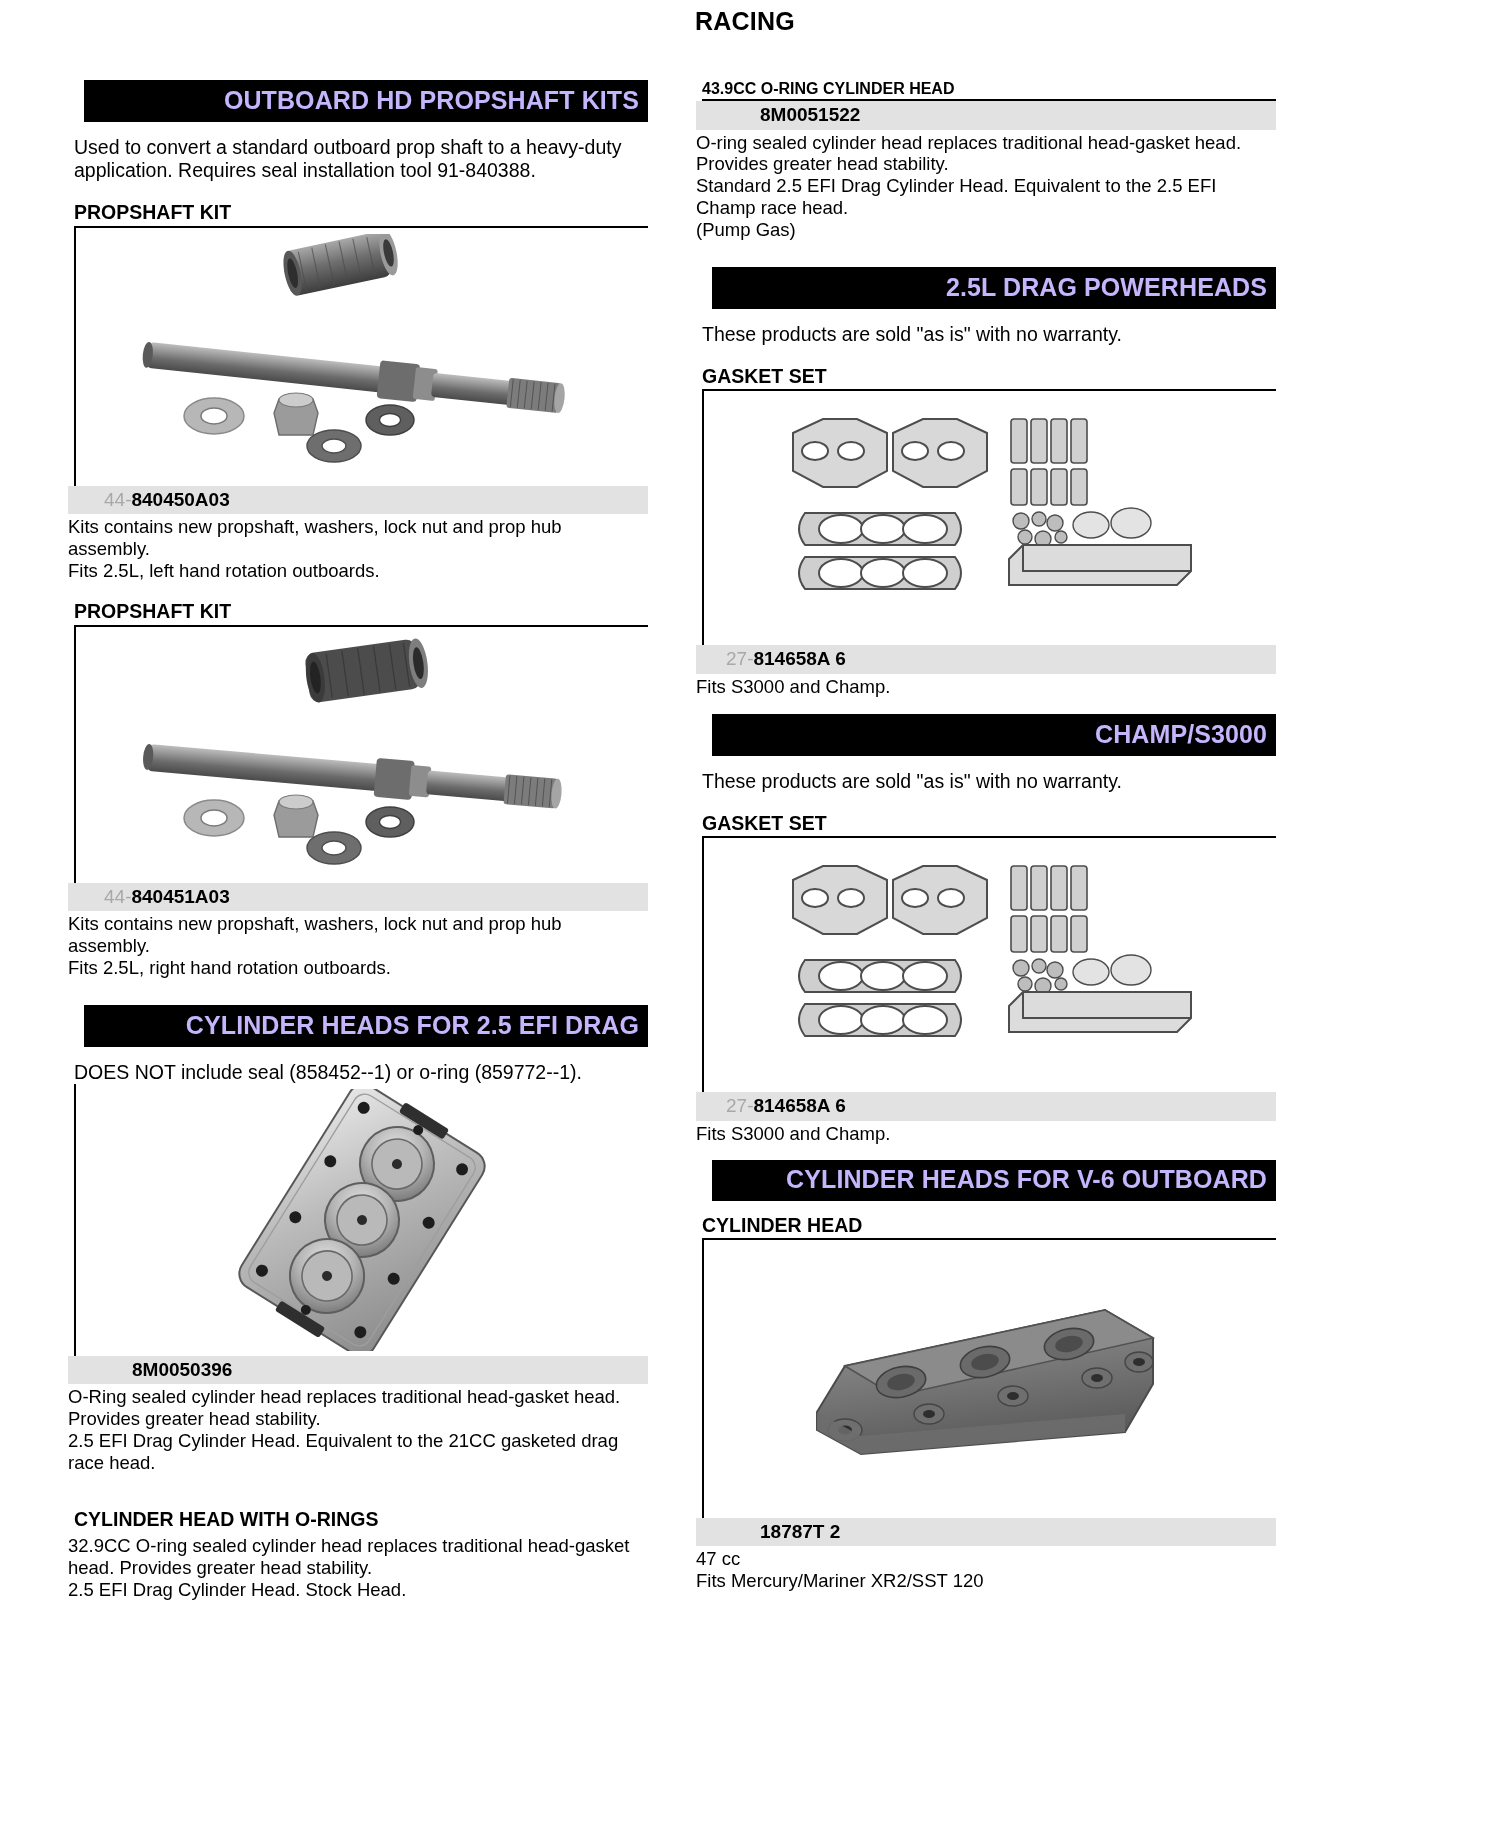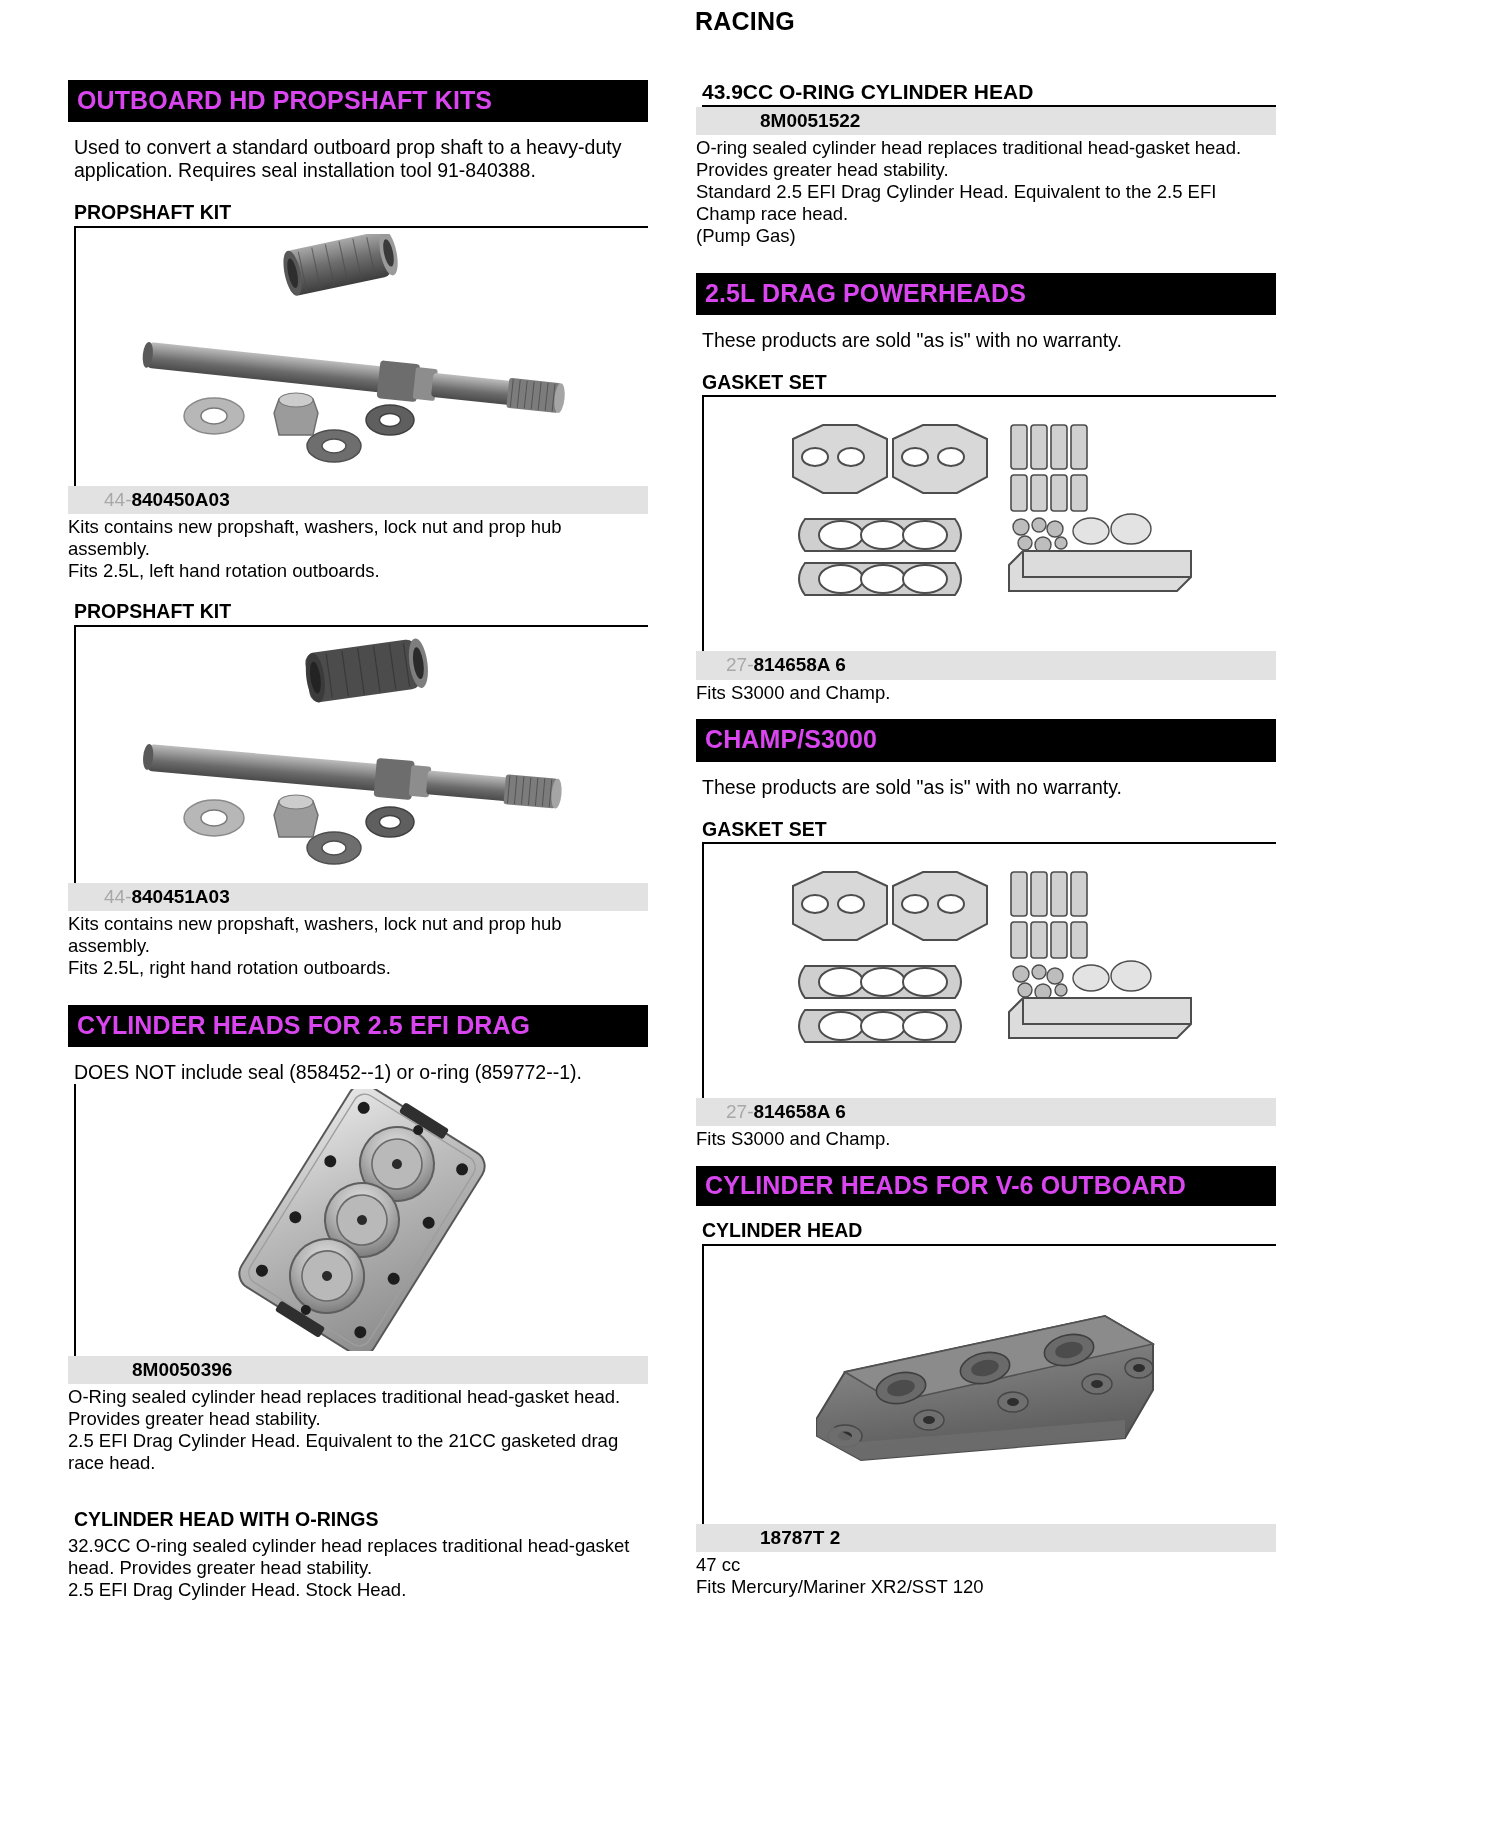--- a/index.html
+++ b/index.html
@@ -32,27 +32,28 @@
   }
   .col {
     width: 580px;
     flex: 0 0 580px;
   }
   .col-right { margin-left: 0; }
 
   
   .banner {
     background: #000000;
-    color: #d946ef;
+    color: #c4b5fd;
     font-size: 25px;
     font-weight: bold;
     padding: 7px 9px 9px 9px;
     line-height: 1.05;
-    margin: 0 0 0 0;
+    margin: 0 0 0 16px;
     letter-spacing: 0.1px;
+    text-align: right;
   }
   .banner.tight { padding: 6px 9px 8px 9px; }
 
   
   .intro {
     font-size: 19.5px;
     line-height: 1.18;
     margin: 14px 0 0 6px;
   }
 
@@ -62,21 +63,21 @@
     font-weight: bold;
     margin: 20px 0 0 6px;
     border-bottom: 2.5px solid #000;
     padding-bottom: 2px;
     line-height: 1.1;
   }
   .subhead.nounderline { border-bottom: none; }
 
   
   .plainhead {
-    font-size: 21px;
+    font-size: 16px;
     font-weight: bold;
     margin: 0 0 0 6px;
     line-height: 1.15;
     border-bottom: 2.5px solid #000;
     padding-bottom: 1px;
   }
 
   
   .figure {
     border-left: 2.5px solid #000;

